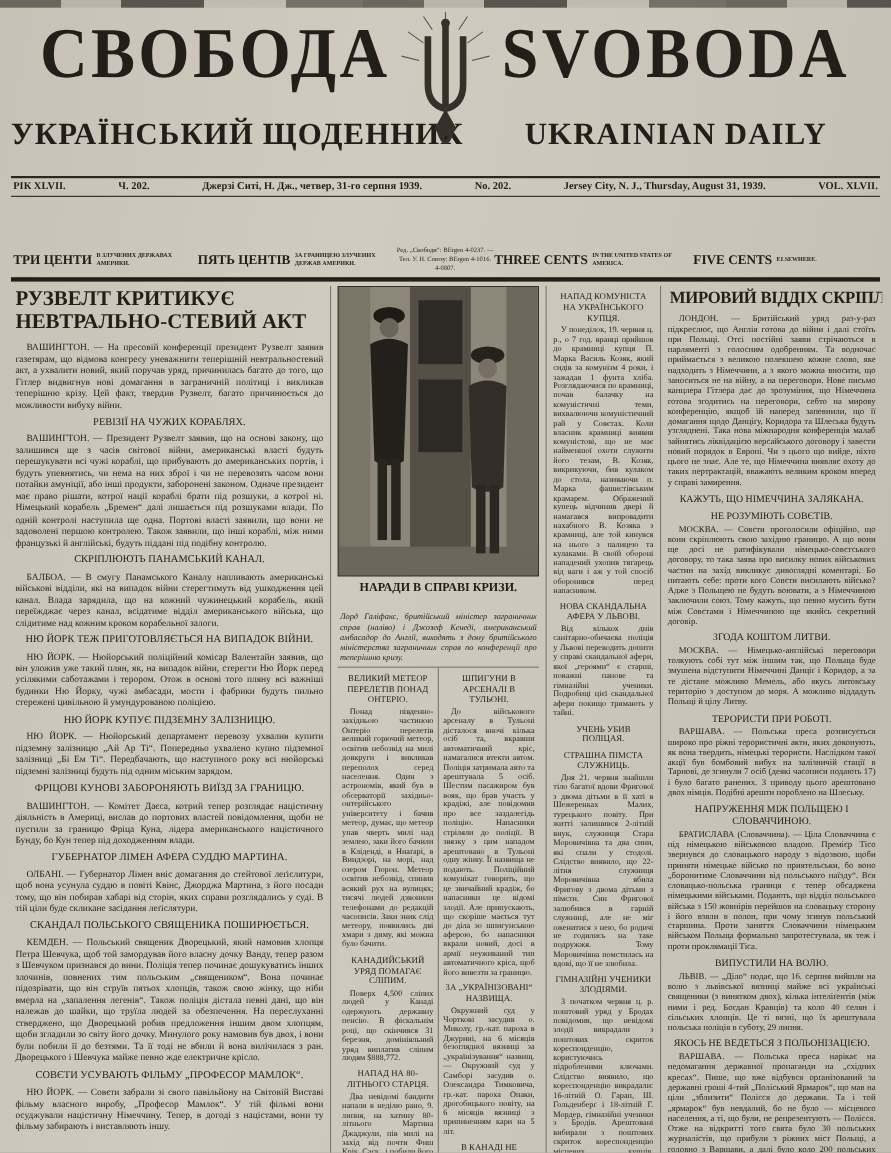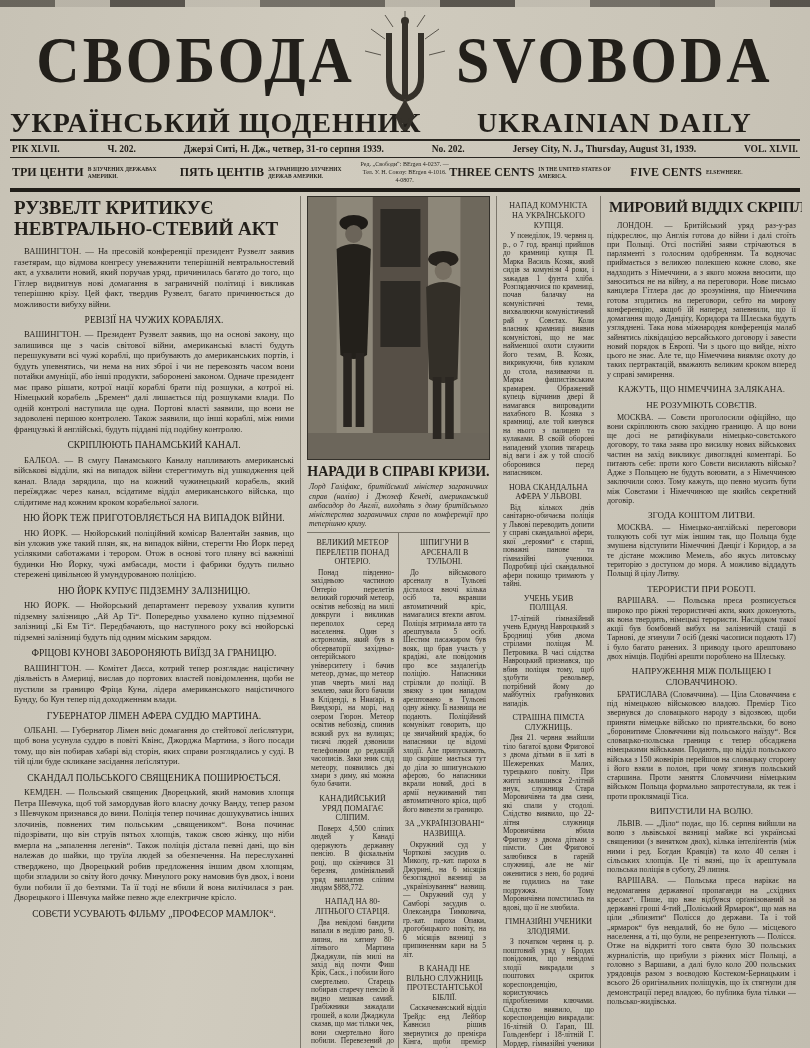--- a/index.html
+++ b/index.html
@@ -2,52 +2,52 @@
 <html><head>
 <meta charset="utf-8">
 <style>
   html,body{margin:0;padding:0;background:#a8a398;}
   .page{position:relative;width:810px;height:1048px;margin:0 auto;overflow:hidden;
         background:linear-gradient(100deg,#c7c2b5 0%,#d0cbbe 35%,#cac5b8 70%,#c2bdb0 100%);
         color:#221f1a;font-family:"Liberation Serif","DejaVu Serif",serif;}
   .torn-top{height:7px;background:repeating-linear-gradient(90deg,#4a463f 0 55px,#b3aea2 55px 110px,#332f2a 110px 185px,#bdb8ac 185px 260px,#57534c 260px 330px);opacity:.75;}
   
   .masthead{position:relative;padding:2px 10px 0;}
-  .titles{display:flex;justify-content:space-between;align-items:flex-end;height:84px;}
+  .titles{display:flex;justify-content:space-between;align-items:center;height:84px;}
   .title{width:47%;text-align:center;font-weight:bold;font-size:60px;letter-spacing:3px;
          transform:scaleY(1.08);transform-origin:bottom;white-space:nowrap;line-height:1;}
   .subtitles{display:flex;justify-content:space-between;align-items:flex-end;height:42px;margin-top:2px;}
   .subtitle{width:47%;text-align:center;font-weight:bold;font-size:28px;letter-spacing:1px;white-space:nowrap;line-height:1;}
   .emblem{position:absolute;left:50%;top:4px;transform:translateX(-50%);width:84px;height:128px;}
-  .dateline{display:flex;justify-content:space-between;margin-top:2px;
+  .dateline{display:flex;justify-content:space-between;margin-top:23px;
             border-top:2px solid #2a2722;border-bottom:1px solid #2a2722;
             font-size:9.5px;font-weight:bold;padding:3px 2px;}
   .pricebar{display:flex;justify-content:flex-end;align-items:center;
-            border-bottom:4px solid #211e19;padding:3px 2px 4px;}
+            border-bottom:4px solid #211e19;padding:3px 2px 4px;margin-top:43px;}
   .pricegrp{display:flex;align-items:center;gap:4px;}
   .price-big{font-weight:bold;font-size:12px;white-space:nowrap;}
   .price-note{font-size:5.5px;font-weight:bold;width:92px;line-height:1.2;text-transform:uppercase;}
   .phones{font-size:6px;text-align:center;line-height:1.3;max-width:190px;}
   
   .content{display:grid;grid-template-columns:292px 196px 104px 1fr;height:878px;overflow:hidden;padding:4px 8px 0;box-sizing:border-box;}
   .track{padding:0 6px;overflow:hidden;}
   .track + .track{border-left:1px solid #7b766b;}
   .lead-headline{font-size:19px;font-weight:bold;text-align:left;line-height:1.1;margin:2px 0 6px;}
   .right-headline{font-size:15.5px;font-weight:bold;text-align:center;letter-spacing:-.3px;white-space:nowrap;transform:scaleX(.98);margin:2px 0 5px;}
   .subhead{font-size:9.5px;font-weight:normal;text-align:center;line-height:1.2;margin:6px 2px 3px;}
   .subhead:empty{display:none;}
   .body{font-size:8.6px;line-height:1.22;text-align:justify;text-indent:10px;margin:0 0 2px;}
   .t-right .body{font-size:8px;line-height:1.16;}
   .t-right .subhead{font-size:9px;margin:5px 2px 2px;}
   .narrow .body{font-size:7.5px;line-height:1.13;text-indent:7px;}
   .narrow .subhead{font-size:8px;margin:5px 1px 2px;}
   
   .photo-frame{border:1px solid #33302a;background:#8d887b;height:262px;overflow:hidden;}
   .photo-frame svg{display:block;width:100%;height:100%;}
-  .caption-title{font-size:14px;font-weight:bold;text-align:center;margin:4px 0 2px;}
+  .caption-title{font-size:11px;font-weight:bold;text-align:center;margin:4px 0 16px;}
   .caption-text{font-size:7.6px;line-height:1.2;text-align:justify;margin:0 2px 4px;font-style:italic;}
   .midcols{display:flex;border-top:1px solid #7b766b;margin-top:2px;}
   .midcol{flex:1;padding:0 4px;overflow:hidden;}
   .midcol + .midcol{border-left:1px solid #7b766b;}
   .sec{page-break-inside:avoid;}
 </style>
 </head>
 <body>
 
 <div class="page">
@@ -137,20 +137,21 @@
       <div class="sec">
           <h3 class="subhead">ГУБЕРНАТОР ЛІМЕН АФЕРА СУДДЮ МАРТИНА.</h3>
           <p class="body">ОЛБАНІ. — Губернатор Лімен вніс домагання до стейтової леґіслятури, щоб вона усунула суддю в повіті Квінс, Джорджа Мартина, з його посади тому, що він побирав хабарі від сторін, яких справи розглядались у суді. В тій ціли буде скликане засідання леґіслятури.</p>
         </div>
       <div class="sec">
           <h3 class="subhead">СКАНДАЛ ПОЛЬСЬКОГО СВЯЩЕНИКА ПОШИРЮЄТЬСЯ.</h3>
           <p class="body">КЕМДЕН. — Польський священик Дворецький, який намовив хлопця Петра Шевчука, щоб той замордував його власну дочку Ванду, тепер разом з Шевчуком признався до вини. Поліція тепер починає дошукуватись інших злочинів, повнених тим польським „священиком“. Вона починає підозрівати, що він струїв пятьох хлопців, також свою жінку, що ніби вмерла на „запалення легенів“. Також поліція дістала певні дані, що він належав до шайки, що труїла людей за обезпечення. На переслуханні стверджено, що Дворецький робив предложення іншим двом хлопцям, щоби згладили зо світу його дочку. Минулого року намовив був двох, і вони були побили її до безтями. Та її тоді не вбили й вона вилічилася з ран. Дворецького і Шевчука майже певно жде електричне крісло.</p>
         </div>
       <div class="sec">
           <h3 class="subhead">СОВЄТИ УСУВАЮТЬ ФІЛЬМУ „ПРОФЕСОР МАМЛОК“.</h3>
+          <p class="body">НЮ ЙОРК. — Совєти забрали зі свого павільйону на Світовій Виставі фільму власного виробу, „Професор Мамлок“. У тій фільмі вони осуджували націстичну Німеччину. Тепер, в догоді з націстами, вони ту фільму забирають і виставляють іншу.</p>
         </div>
     </div>
 
     <div class="track t-mid narrow">
       <div class="photo-frame">
         <svg viewBox="0 0 190 262" preserveAspectRatio="none">
           <rect width="190" height="262" fill="#8d8779"></rect>
           <rect x="68" y="0" width="58" height="262" fill="#564f46"></rect>
           <rect x="76" y="12" width="42" height="58" fill="#2d2a25"></rect>
           <rect x="76" y="84" width="42" height="66" fill="#2d2a25"></rect>
@@ -207,21 +208,20 @@
       <div class="sec">
           <h3 class="subhead">НАПАД КОМУНІСТА НА УКРАЇНСЬКОГО КУПЦЯ.</h3>
           <p class="body">У понеділок, 19. червня ц. р., о 7 год. вранці прийшов до крамниці купця П. Марка Василь Козяк, який сидів за комунізм 4 роки, і зажадав 1 фунта хліба. Розглядаючися по крамниці, почав балачку на комуністичні теми, вихвалюючи комуністичний рай у Совєтах. Коли власник крамниці виявив комуністові, що не має найменшої охоти служити його тезам, В. Козяк, викрикуючи, бив кулаком до стола, називаючи п. Марка фашистівським крамарем. Ображений купець відчинив двері й намагався випровадити нахабного В. Козяка з крамниці, але той кинувся на нього з палицею та кулаками. В своїй обороні нападений ухопив тягарець від ваги і аж у той спосіб оборонився перед напасником.</p>
         </div>
       <div class="sec">
           <h3 class="subhead">НОВА СКАНДАЛЬНА АФЕРА У ЛЬВОВІ.</h3>
           <p class="body">Від кількох днів санітарно-обичаєва поліція у Львові переводить допити у справі скандальної афери, якої „героями“ є старші, поважні панове та гімназійні ученики. Подробиці цієї скандальної афери покищо тримають у тайні.</p>
         </div>
       <div class="sec">
           <h3 class="subhead">УЧЕНЬ УБИВ ПОЛІЦАЯ.</h3>
-          <p class="body">17-літній гімназійний учень Едмунд Навроцький з Бродниці убив двома стрілами поліцая М. Петровика. В часі слідства Навроцький признався, що вбив поліцая тому, щоб здобути револьвер, потрібний йому до майбутніх грабункових нападів.</p>
         </div>
       <div class="sec">
           <h3 class="subhead">СТРАШНА ПІМСТА СЛУЖНИЦЬ.</h3>
           <p class="body">Дня 21. червня знайшли тіло багатої вдови Фригової з двома дітьми в її хаті в Шежеренках Малих, турецького повіту. При житті залишився 2-літній внук, служниця Стара Моровичівна та два сини, які спали у стодолі. Слідство виявило, що 22-літня служниця Моровичівна вбила Фригову з двома дітьми з пімсти. Син Фригової залюбився в гарній служниці, але не міг оженитися з нею, бо родичі не годились на таке подружжя. Тому Моровичівна помстилась на вдові, що її не злюбила.</p>
         </div>
       <div class="sec">
           <h3 class="subhead">ГІМНАЗІЙНІ УЧЕНИКИ ЗЛОДІЯМИ.</h3>
           <p class="body">З початком червня ц. р. поштовий уряд у Бродах повідомив, що невідомі злодії викрадали з поштових скриток кореспонденцію, користуючись підробленими ключами. Слідство виявило, що кореспонденцію викрадали: 16-літній О. Гарап, Ш. Гольденберґ і 18-літній Г. Мордер, гімназійні ученики з Бродів. Арештовані вибирали з поштових скриток кореспонденцію місцевих купців. Стверджено, що зо скритки Габеркорна арештовані вкрали лист поштового банку зо Львова з чеком на 1,969 зл., що його зреалізували у Львові. Далі вдалось арештувати ще інших трьох гімназійних учеників, що мали на совісті крадіжу поштового переказу на суму 1,000 зл. зо скритки Венямина Клінґера. Справою зайнявся прокуратор.</p>
         </div>
     </div>
@@ -248,18 +248,19 @@
         </div>
       <div class="sec">
           <h3 class="subhead">НАПРУЖЕННЯ МІЖ ПОЛЬЩЕЮ І СЛОВАЧЧИНОЮ.</h3>
           <p class="body">БРАТИСЛАВА (Словаччина). — Ціла Словаччина є під німецькою військовою владою. Премієр Тісо звернувся до словацького народу з відозвою, щоби приняти німецьке військо по приятельськи, бо воно „боронитиме Словаччини від польського наїзду“. Вся словацько-польська границя є тепер обсаджена німецькими військами. Подають, що відділ польського війська з 150 жовнірів перейшов на словацьку сторону і його взяли в полон, при чому згинув польський старшина. Проти заняття Словаччини німецьким військом Польща формально запротестувала, як теж і проти проклямації Тіса.</p>
         </div>
       <div class="sec">
           <h3 class="subhead">ВИПУСТИЛИ НА ВОЛЮ.</h3>
           <p class="body">ЛЬВІВ. — „Діло“ подає, що 16. серпня вийшли на волю з львівської вязниці майже всі українські священики (з винятком двох), кілька інтеліґентів (між ними і ред. Богдан Кравців) та коло 40 селян і сільських хлопців. Це ті вязні, що їх арештувала польська поліція в суботу, 29 липня.</p>
         </div>
       <div class="sec">
+          <h3 class="subhead">ЯКОСЬ НЕ ВЕДЕТЬСЯ З ПОЛЬОНІЗАЦІЄЮ.</h3>
           <p class="body">ВАРШАВА. — Польська преса нарікає на недомагання державної пропаганди на „східних кресах“. Пише, що вже відбувся орґанізований за державні гроші 4-тий „Поліський Ярмарок“, що мав на ціли „зблизити“ Полісся до держави. Та і той „ярмарок“ був невдалий, бо не було — місцевого населення, а ті, що були, не репрезентують — Полісся. Отже на відкритті того свята було 30 польських журналістів, що прибули з ріжних міст Польщі, а головно з Варшави, а далі було коло 200 польських урядовців разом з воєводою Костеком-Бернацьким і всього 26 оригінальних поліщуків, що їх стягнули для демонстрації перед владою, бо публика була тільки — польсько-жидівська.</p>
         </div>
 
     </div>
   </div>
 </div>
 
 </body></html>

